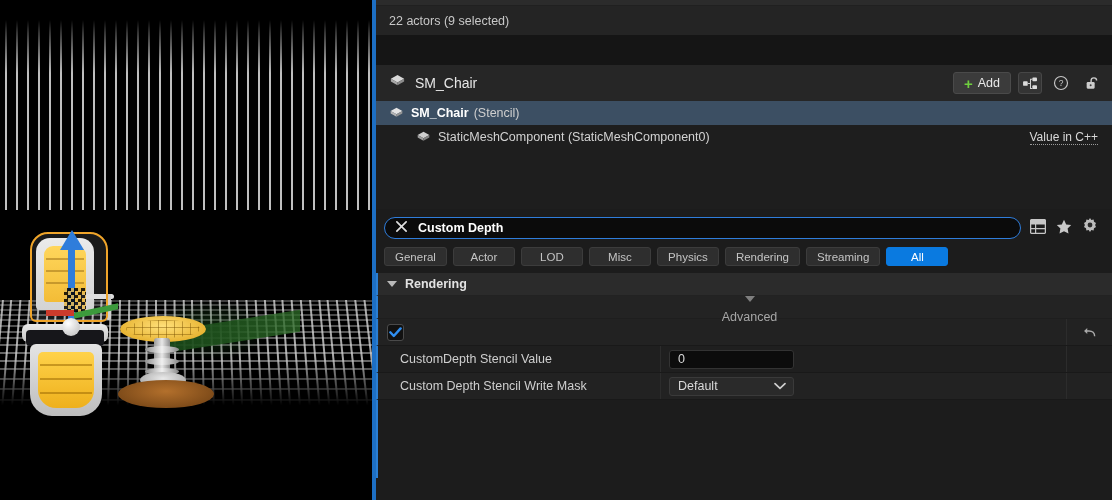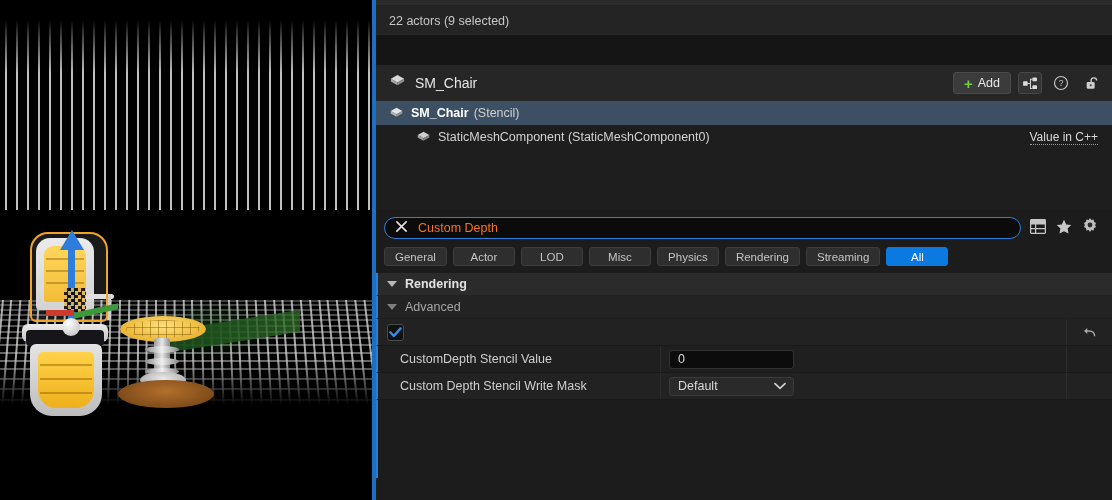--- a/index.html
+++ b/index.html
@@ -215,21 +215,21 @@
     border-bottom:1px dotted #9a9a9a; text-decoration:none;
   }
   .treepad { height:60px; background:#1e1e1e; }
 
   
   .searchwrap { background:#1c1c1c; padding:8px 8px 6px 8px; display:flex; align-items:center; gap:9px; }
   .searchbox {
     flex:1; height:22px; background:#0b0b0b; border:1px solid #2f7ddb; border-radius:11px;
     display:flex; align-items:center; padding:0 10px; gap:10px;
   }
-  .searchbox .sv { color:#f97316; font-size:12.5px; }
+  .searchbox .sv { color:#ffffff; font-size:12.5px;font-weight:bold; }
   .srch-icons { display:flex; align-items:center; gap:10px; padding-right:6px; color:#cfcfcf; }
 
   
   .pills { display:flex; gap:6px; padding:2px 8px 7px 8px; }
   .pill {
     height:19px; min-width:62px; padding:0 10px;
     background:#2e2e2e; border:1px solid #3c3c3c; border-radius:3px;
     color:#c4c4c4; font-size:11.5px;
     display:flex; align-items:center; justify-content:center;
   }
@@ -237,21 +237,21 @@
 
   
   .cat {
     height:23px; background:#2b2b2b; display:flex; align-items:center; gap:8px;
     padding-left:9px; font-size:12.5px; color:#e2e2e2; font-weight:bold;
     border-bottom:1px solid #222; border-left:2px solid #2a7fd4;
   }
   .subcat {
     height:23px; background:#232323; display:flex; align-items:center; gap:8px;
     padding-left:9px; font-size:12.5px; color:#a6a6a6;
-    border-bottom:1px solid #1e1e1e; border-left:2px solid #2a7fd4;
+    border-bottom:1px solid #1e1e1e; border-left:2px solid #2a7fd4;flex-direction:column;
   }
   .tri { width:0;height:0;border-left:5px solid transparent;border-right:5px solid transparent;
          border-top:6px solid #b9b9b9; }
   .tri.dim { border-top-color:#7e7e7e; }
 
   .prow {
     height:27px; display:flex; align-items:center;
     background:#1f1f1f; border-bottom:1px solid #191919; border-left:2px solid #2a7fd4;
   }
   .prow:nth-child(even) { background:#222222; }

